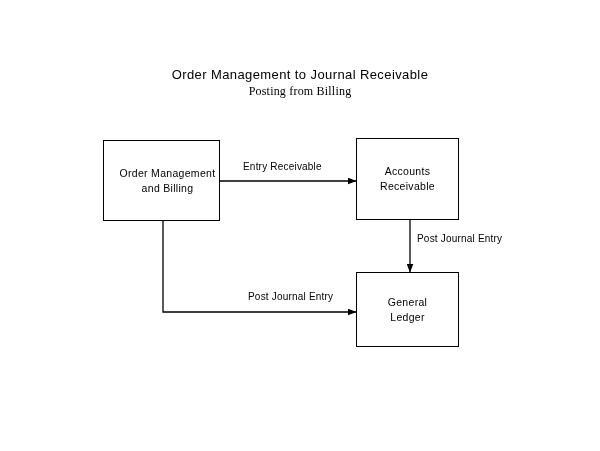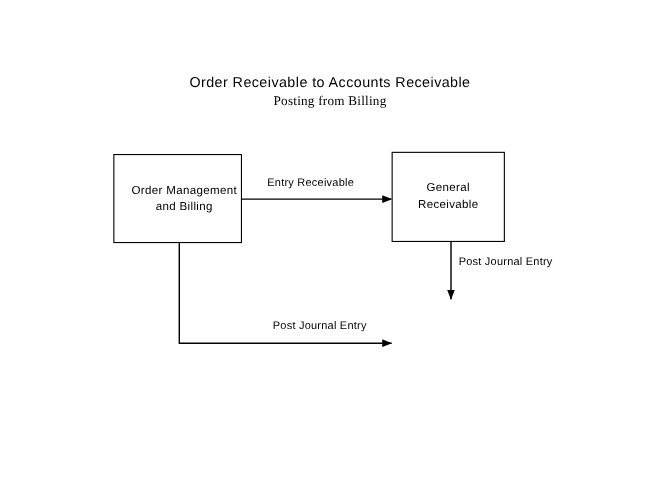--- a/index.html
+++ b/index.html
@@ -64,21 +64,21 @@
     letter-spacing: 0.2px;
     white-space: nowrap;
   }
 </style>
 </head>
 <body>
 
 <div id="canvas">
 
   <div class="title-block">
-    <span class="title-line-1">Order Receivable to Accounts Receivable</span>
+    <span class="title-line-1">Order Management to Journal Receivable</span>
     <span class="title-line-2">Posting from Billing</span>
   </div>
 
   <svg id="diagram-svg" viewBox="0 0 600 451">
     <defs>
       <marker id="arrowhead" markerWidth="9" markerHeight="7" refX="8.5" refY="3.5" orient="auto" markerUnits="userSpaceOnUse">
         <polygon points="0 0, 9 3.5, 0 7" fill="#000000"></polygon>
       </marker>
     </defs>
 
@@ -88,24 +88,28 @@
 
     <polyline points="163,221 163,312 356,312" fill="none" stroke="#000000" stroke-width="1.3" marker-end="url(#arrowhead)"></polyline>
   </svg>
 
   <div class="node-box" style="left:103px; top:140px; width:117px; height:81px;padding-left:12px;">
     <span class="node-label">Order Management
 and Billing</span>
   </div>
 
   <div class="node-box" style="left:356px; top:138px; width:103px; height:82px;">
-    <span class="node-label">General
+    <span class="node-label">Accounts
 Receivable</span>
   </div>
 
+  <div class="node-box" style="left:356px; top:272px; width:103px; height:75px;">
+    <span class="node-label">General
+Ledger</span>
+  </div>
 
   <span class="edge-label" style="left:243px; top:161px;">Entry Receivable</span>
 
   <span class="edge-label" style="left:417px; top:233px;">Post Journal Entry</span>
 
   <span class="edge-label" style="left:248px; top:291px;">Post Journal Entry</span>
 
 </div>
 
 </body></html>

